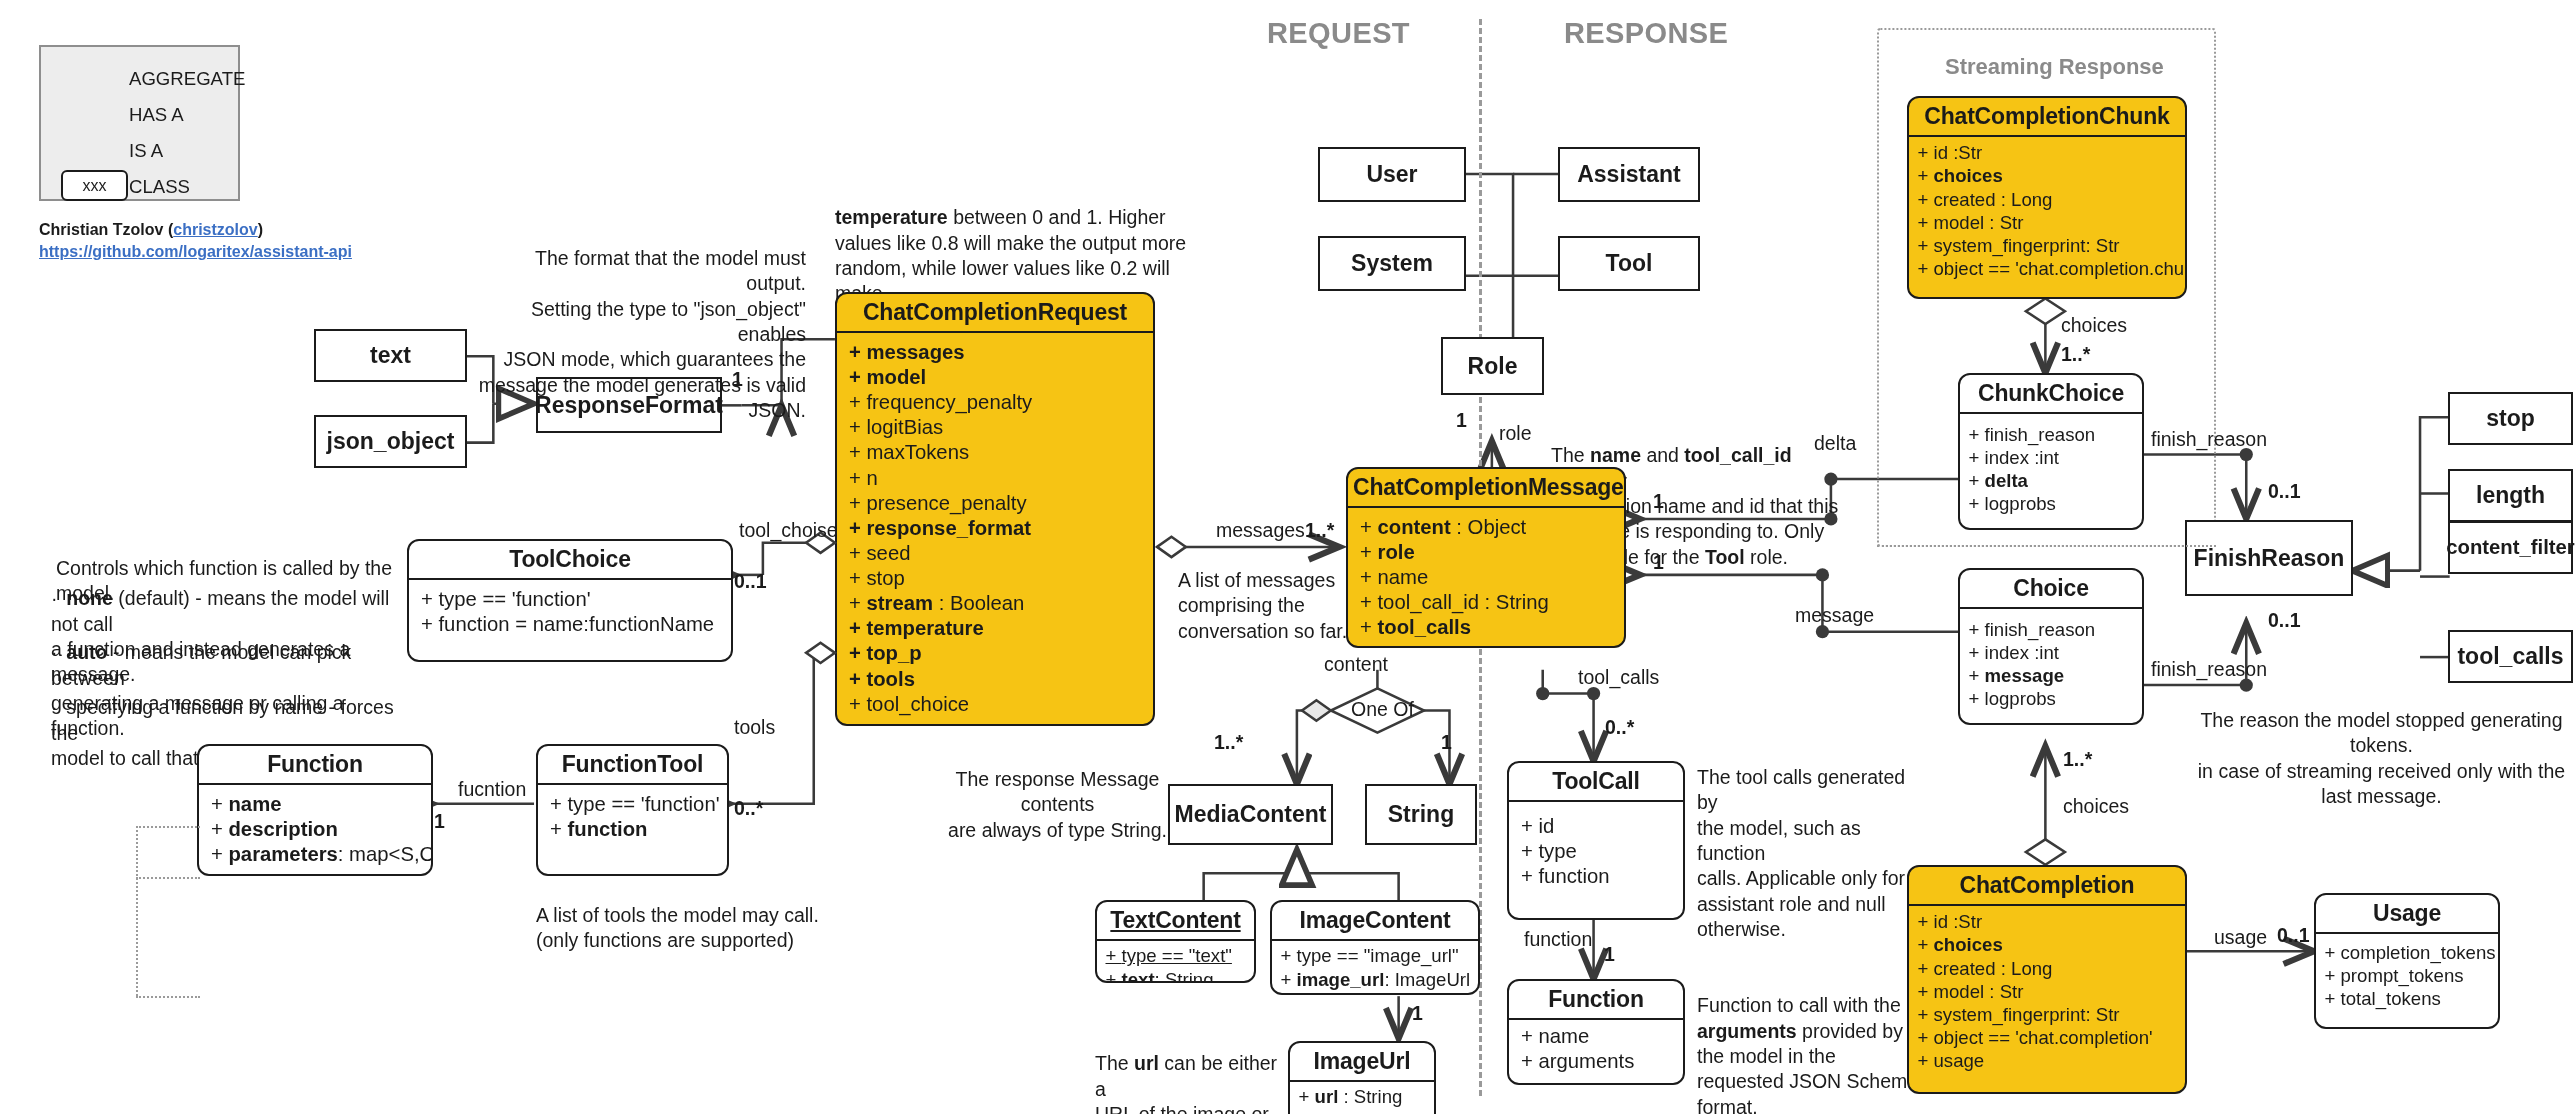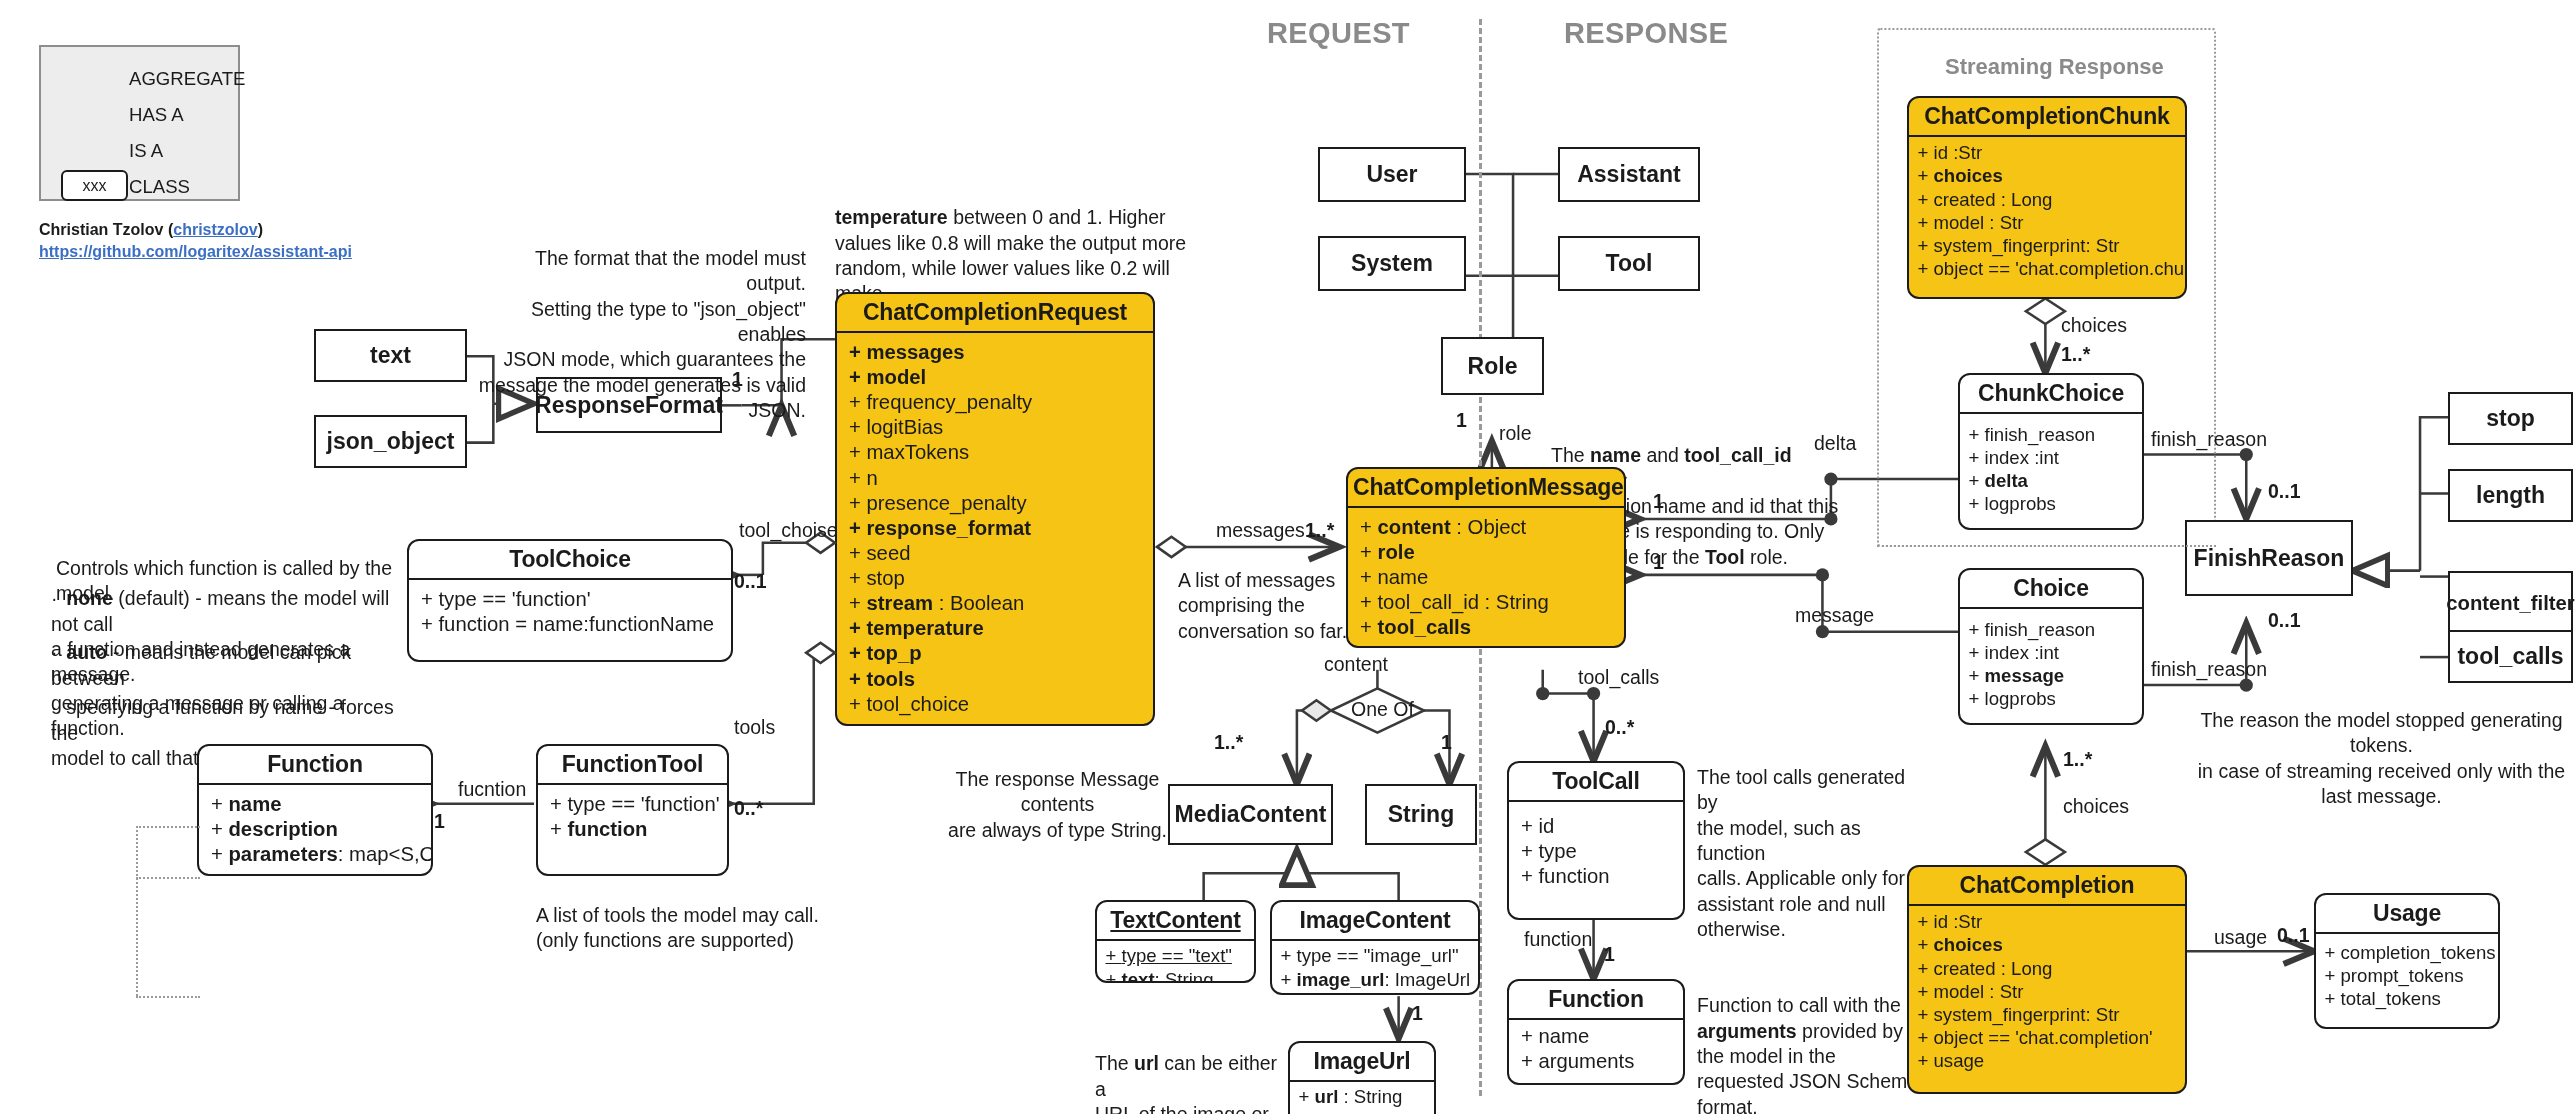--- a/index.html
+++ b/index.html
@@ -518,21 +518,21 @@
   <div class="mult" style="left:2268px;top:480px;">0..1</div>
   <div class="rolelbl" style="left:2151px;top:658px;">finish_reason</div>
   <div class="mult" style="left:2268px;top:609px;">0..1</div>
 
   <div class="simple" style="left:2448px;top:392px;width:125px;height:53px;">
     <span>stop</span>
   </div>
   <div class="simple" style="left:2448px;top:469px;width:125px;height:53px;">
     <span>length</span>
   </div>
-  <div class="simple" style="left:2448px;top:571px;width:125px;height:65px;">
+  <div class="simple" style="left:2448px;top:521px;width:125px;height:53px;">
     <span style="font-size:20.3px;">content_filter</span>
   </div>
   <div class="simple" style="left:2448px;top:630px;width:125px;height:53px;">
     <span>tool_calls</span>
   </div>
 
   <div class="note" style="left:2195px;top:708px;width:373px;text-align:center;">The reason the model stopped generating tokens.
 in case of streaming received only with the last message.</div>
 
   <div class="cls split yellow" style="left:1907px;top:865px;width:280px;height:229px;">

